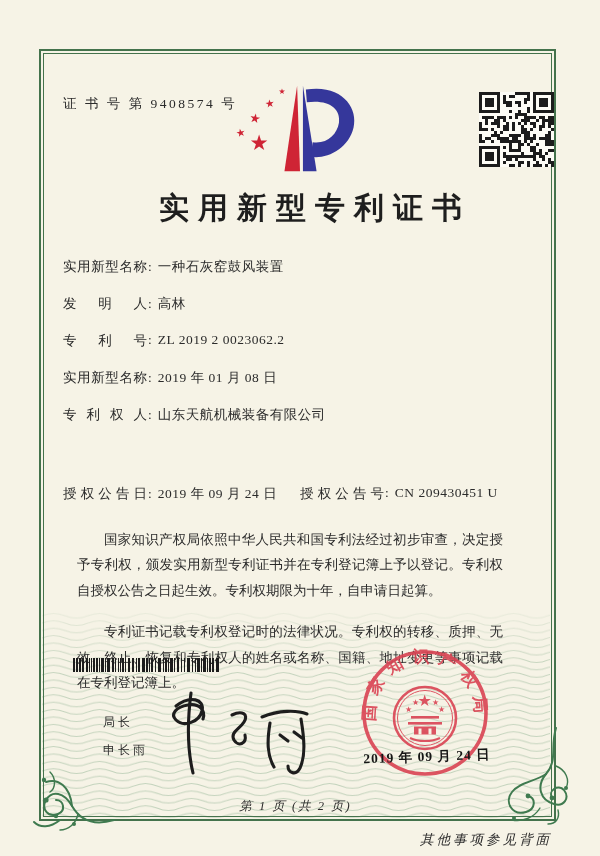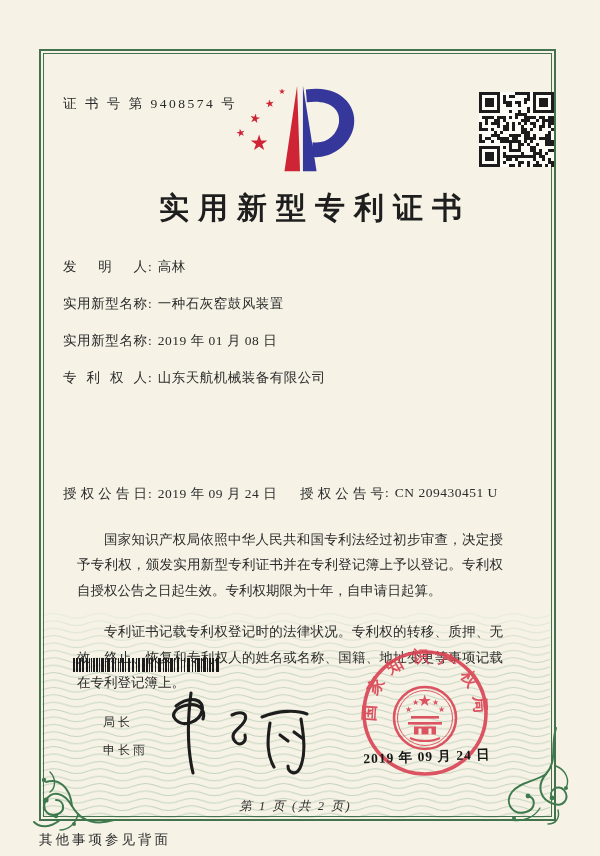--- a/index.html
+++ b/index.html
@@ -31,22 +31,22 @@
   .signer{position:absolute;left:103px;top:708px;font-size:12px;letter-spacing:3px;z-index:3;line-height:28px;}
   .signature{position:absolute;left:146px;top:686px;width:168px;height:92px;z-index:3;}
   .seal{position:absolute;left:358px;top:646px;width:134px;height:134px;z-index:2;opacity:.9;}
   .seal-date{position:absolute;left:360px;top:748px;width:134px;text-align:center;
              font-size:13.5px;font-weight:bold;letter-spacing:1px;color:#151515;
              transform:rotate(-2deg);z-index:4;}
   .orn-left{position:absolute;left:30px;top:750px;width:86px;height:84px;z-index:3;}
   .orn-right{position:absolute;left:500px;top:726px;width:82px;height:100px;z-index:3;}
   .page-num{position:absolute;left:39px;top:798px;width:513px;text-align:center;font-size:12.5px;
             letter-spacing:2px;z-index:3;font-style:italic;}
-  .note{position:absolute;left:39px;top:831px;width:513px;text-align:left;font-size:13.5px;
-        letter-spacing:3px;z-index:2;}
+  .note{position:absolute;left:39px;top:831px;width:513px;text-align:right;font-size:13.5px;
+        letter-spacing:3px;font-style:italic;z-index:2;}
   svg text.star{font-family:"DejaVu Sans",sans-serif;}
 </style>
 </head>
 <body>
 
 <div class="page">
 
   <svg class="guilloche" width="508" height="206">
     <defs>
       <pattern id="waves" width="46" height="7.4" patternUnits="userSpaceOnUse">
@@ -301,24 +301,27 @@
         <rect x="0" y="54" width="21" height="21" fill="#1c1c1c"></rect>
         <rect x="3" y="57" width="15" height="15" fill="#fdfcf6"></rect>
         <rect x="6" y="60" width="9" height="9" fill="#1c1c1c"></rect>
       </g>
   </svg>
 
   <div class="title">实用新型专利证书</div>
 
   <div class="fields">
     <div class="row">
+      <span class="lbl">实用新型名称</span><span class="colon">:</span><span class="val">一种石灰窑鼓风装置</span>
+    </div>
+    <div class="row">
       <span class="lbl">发明人</span><span class="colon">:</span><span class="val">高林</span>
     </div>
     <div class="row">
-      <span class="lbl">实用新型名称</span><span class="colon">:</span><span class="val">一种石灰窑鼓风装置</span>
+      <span class="lbl">专利号</span><span class="colon">:</span><span class="val">ZL 2019 2 0023062.2</span>
     </div>
     <div class="row">
       <span class="lbl">实用新型名称</span><span class="colon">:</span><span class="val">2019 年 01 月 08 日</span>
     </div>
     <div class="row">
       <span class="lbl">专利权人</span><span class="colon">:</span><span class="val">山东天航机械装备有限公司</span>
     </div>
   </div>
 
   <div class="grant-row">

